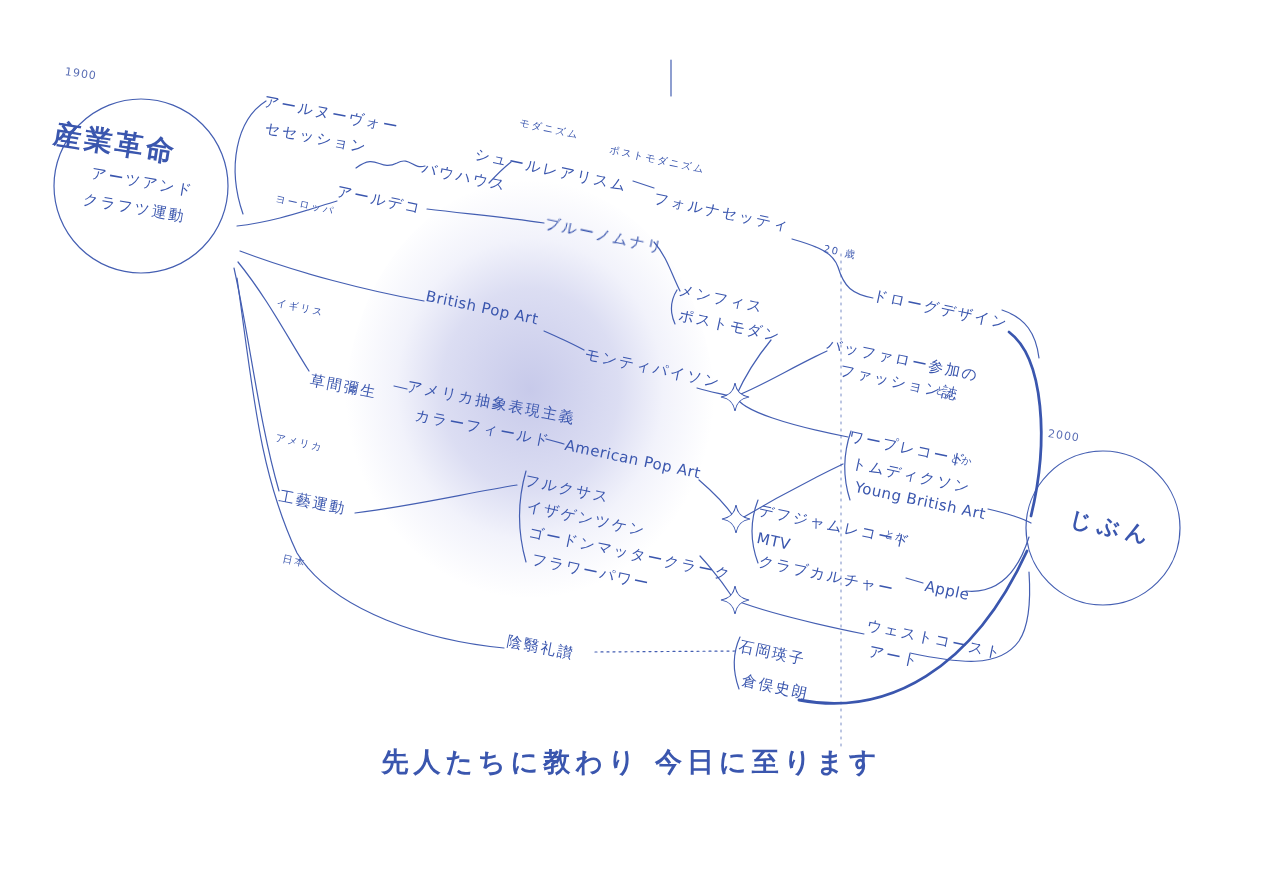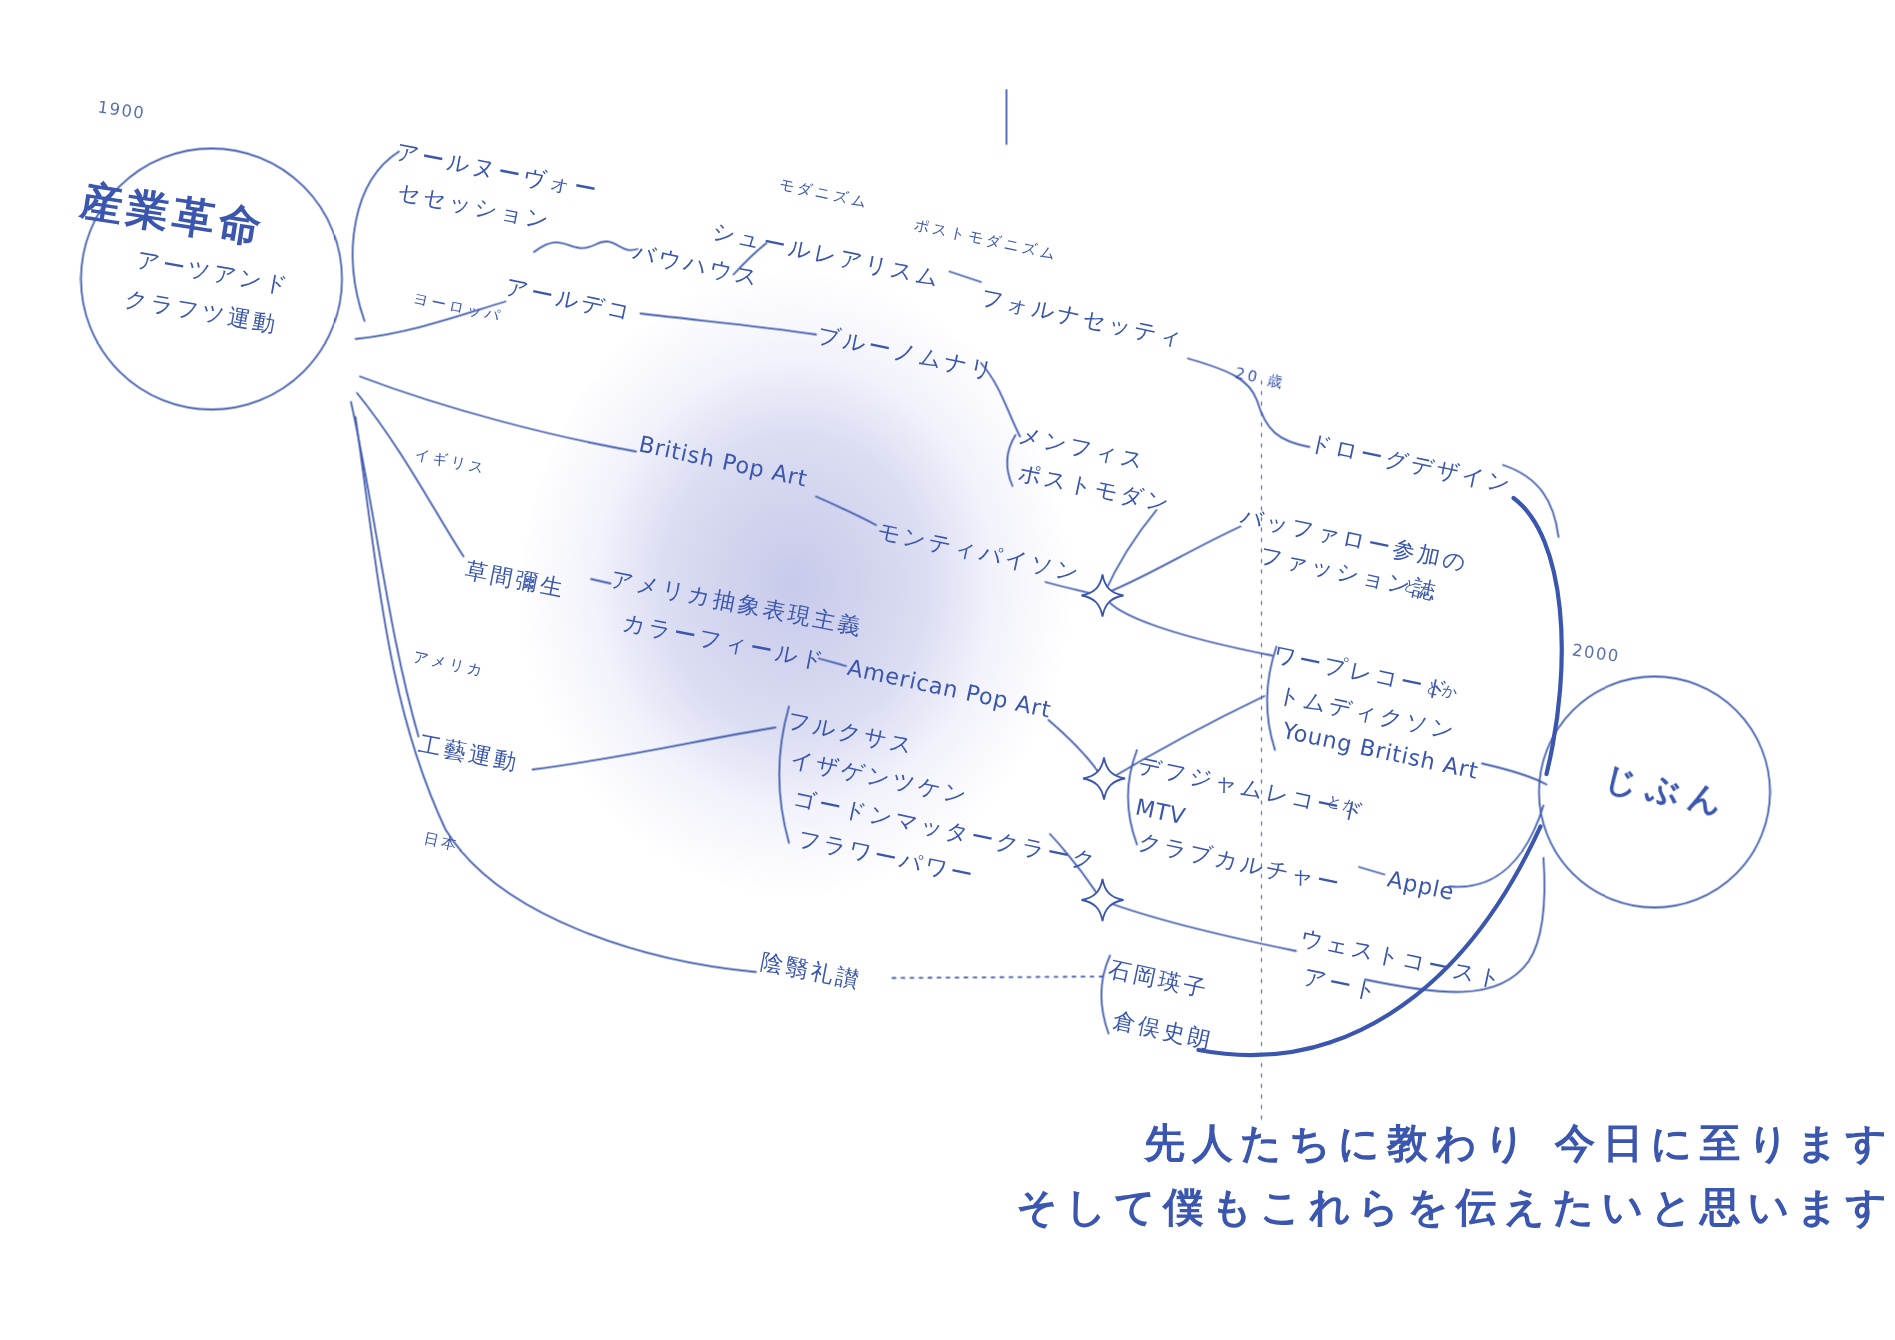--- a/index.html
+++ b/index.html
@@ -25,21 +25,21 @@
     color:var(--ink); font-size:15px; letter-spacing:2px; font-weight:500;
     transform:rotate(var(--r,12deg)); transform-origin:left top;
   }
   .lbl.latin{ letter-spacing:0.5px; }
   .sm{ font-size:10px; letter-spacing:2px; font-weight:500; }
   .xs{ font-size:10px; letter-spacing:1px; }
   .yr{ font-size:11px; letter-spacing:1px; color:#5b6fb5; font-weight:500; }
   .origin-title{ font-size:28px; letter-spacing:3px; font-weight:600; }
   .dest-title{ font-size:22px; letter-spacing:6px; font-weight:600; }
   .footer-line{
-    position:absolute; left:0; width:1263px; text-align:right; z-index:2;
+    position:absolute; left:0; width:1263px; text-align:center; z-index:2;
     color:var(--ink); font-size:27px; letter-spacing:5px; font-weight:600;
   }
 </style>
 </head>
 <body>
 
 <div class="stage">
 
   <div class="blob"></div>
 
@@ -145,15 +145,14 @@
   <span class="lbl latin" style="left:759px;top:529px">MTV</span>
   <span class="lbl" style="left:761px;top:552px">クラブカルチャー</span>
   <span class="lbl latin" style="left:927px;top:577px">Apple</span>
   <span class="lbl" style="left:869px;top:616px">ウェストコースト</span>
   <span class="lbl" style="left:871px;top:642px">アート</span>
   <span class="lbl" style="left:509px;top:632px;--r:11deg">陰翳礼讃</span>
   <span class="lbl" style="left:741px;top:637px">石岡瑛子</span>
   <span class="lbl" style="left:744px;top:671px">倉俣史朗</span>
 
   <div class="footer-line" style="top:744px">先人たちに教わり 今日に至ります</div>
-  <div class="footer-line" style="top:787px">そして僕もこれらを伝えたいと思います</div>
 
 </div>
 
 </body></html>

